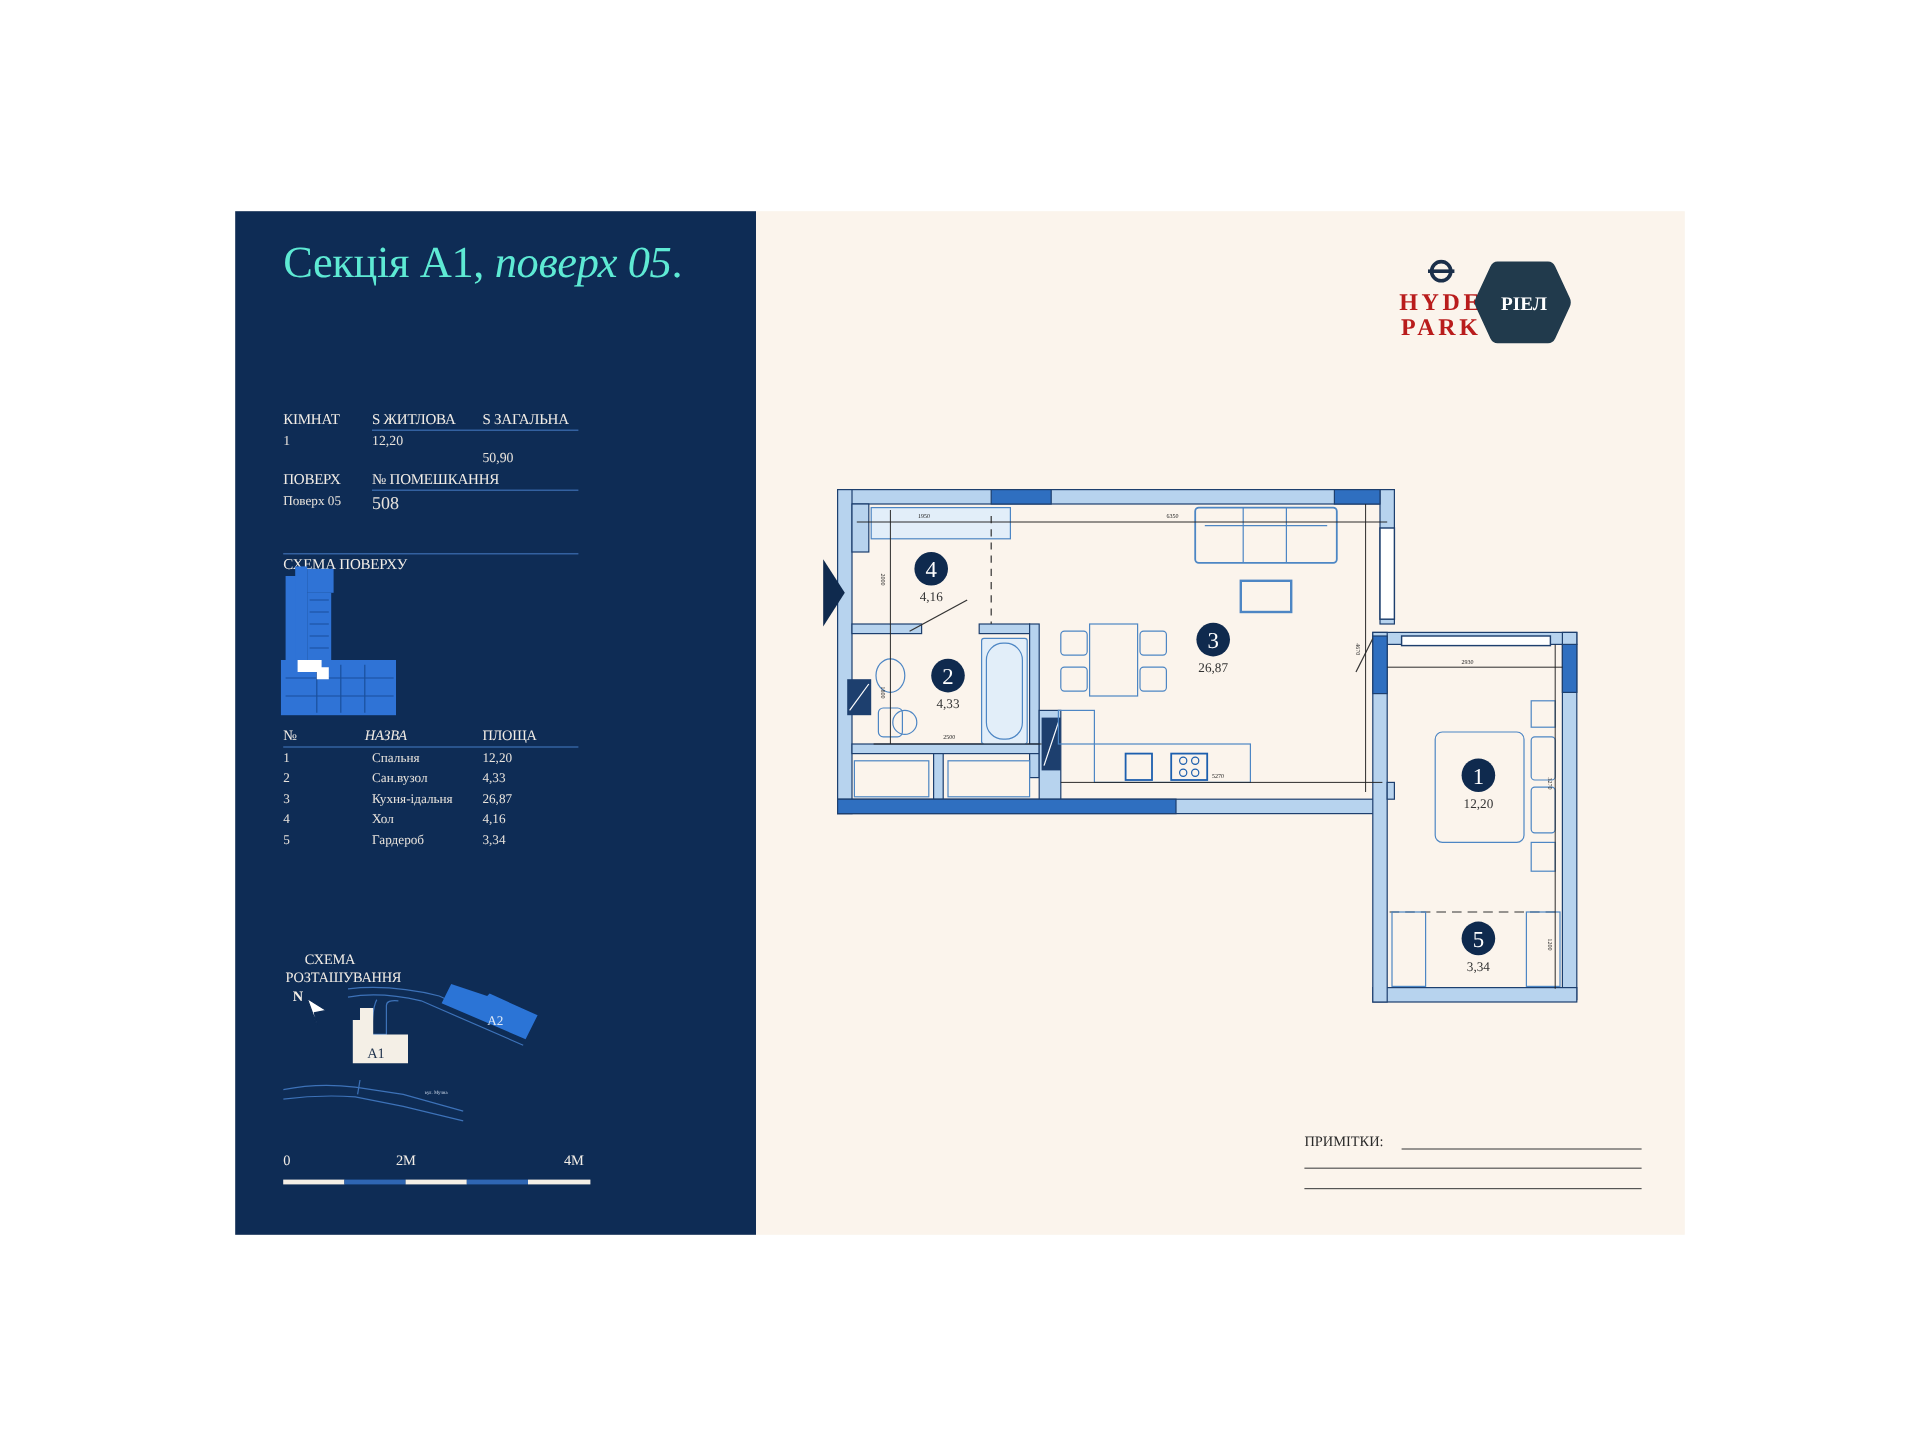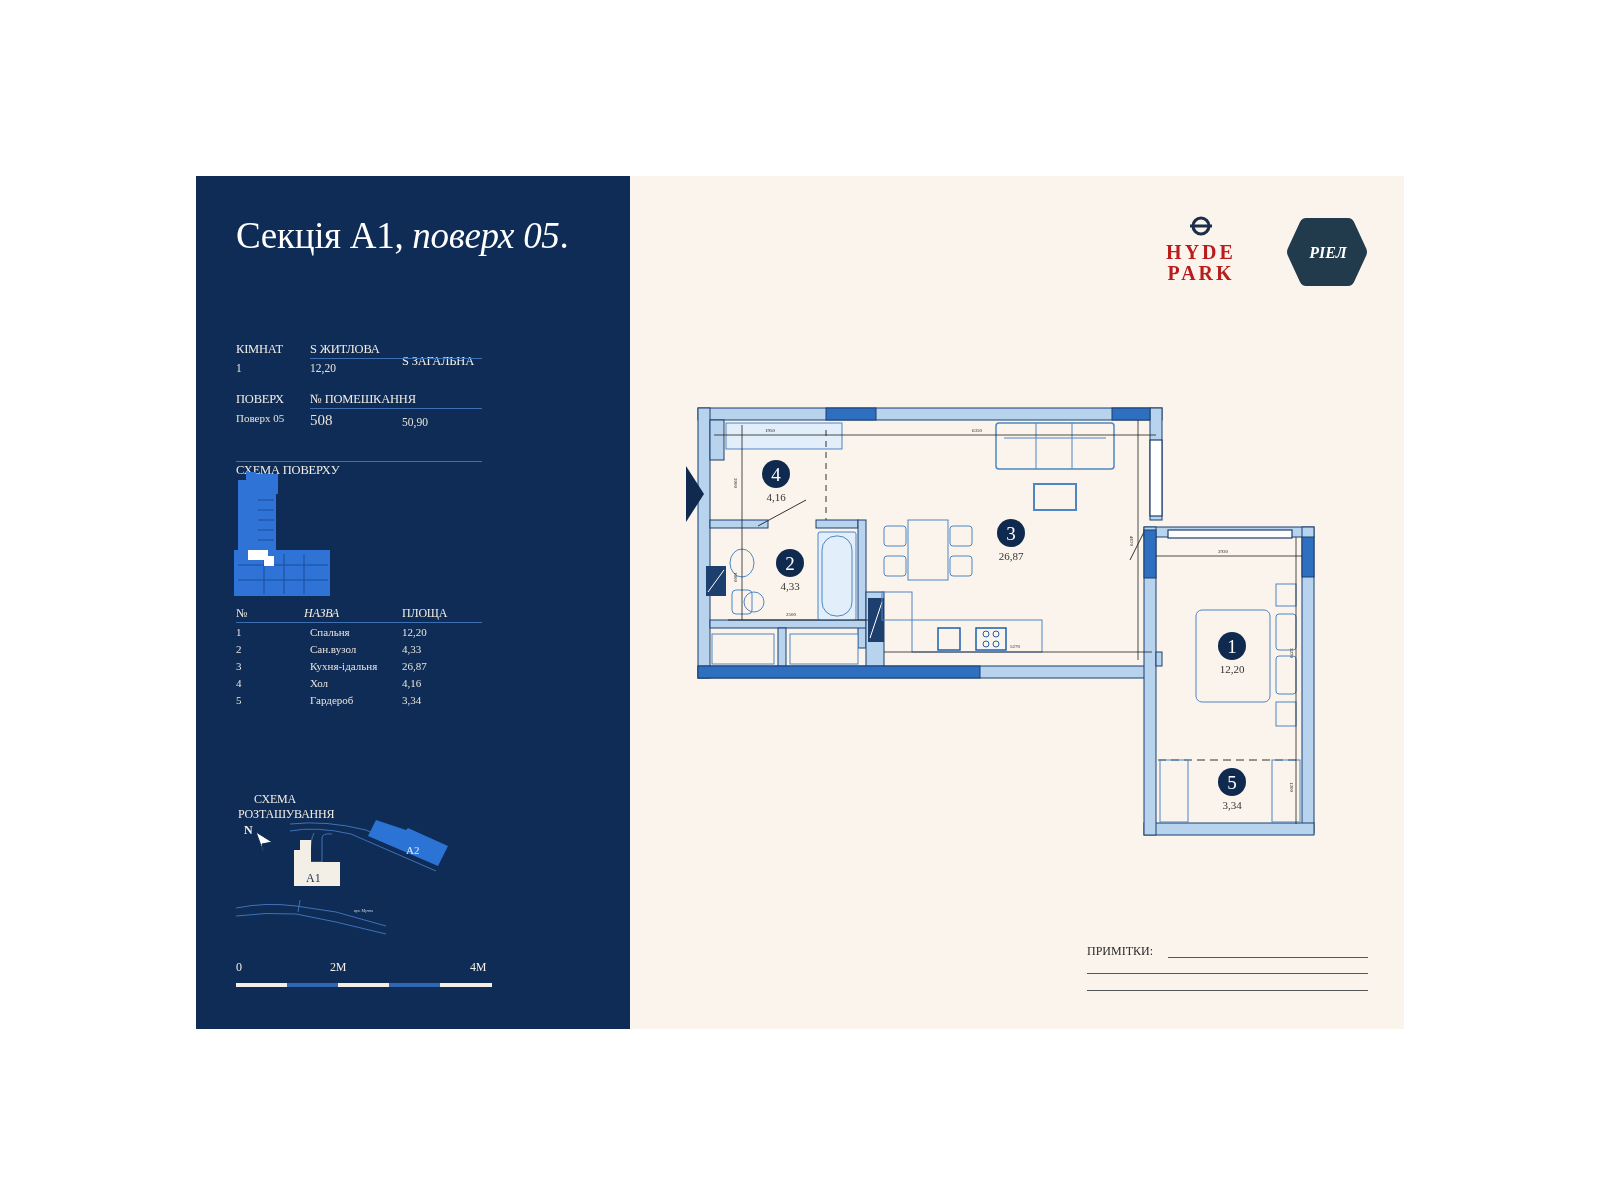--- a/index.html
+++ b/index.html
@@ -1,50 +1,50 @@
 <!DOCTYPE html>
 <html><head>
 <meta charset="utf-8">
 <style>
   html,body{margin:0;padding:0;}
   body{width:1600px;height:1200px;background:#ffffff;position:relative;overflow:hidden;font-family:"DejaVu Serif","Liberation Serif",serif;}
   .sheet{position:absolute;left:196px;top:176px;width:1208px;height:853px;background:#fbf4ec;}
   .panel{position:absolute;left:196px;top:176px;width:434px;height:853px;background:#0e2c55;color:#f2ede6;}
-  .title{position:absolute;left:40px;top:40px;font-family:"Liberation Serif","DejaVu Serif",serif;font-size:37px;line-height:40px;color:#ffffff;letter-spacing:-0.3px;}
+  .title{position:absolute;left:40px;top:24px;font-family:"Liberation Serif","DejaVu Serif",serif;font-size:37px;line-height:40px;color:#5eead4;letter-spacing:-0.3px;}
   .title i{font-style:italic;}
   .lbl{position:absolute;font-family:"Liberation Serif",serif;font-size:12.5px;color:#f2ede6;letter-spacing:-0.2px;white-space:nowrap;text-align:right;}
   .val{position:absolute;font-family:"Liberation Serif",serif;font-size:11.5px;color:#e8e3dc;white-space:nowrap;}
   .rule{position:absolute;height:1px;background:#3d6fb3;}
   .tbl-row{position:absolute;left:40px;width:250px;height:17px;}
   .tbl-row span{position:absolute;font-family:"Liberation Serif",serif;font-size:11px;color:#e8e3dc;white-space:nowrap;}
   .scale{position:absolute;left:40px;top:807px;width:256px;height:4px;}
   .scale div{position:absolute;top:0;height:4px;}
   .logo-hp{position:absolute;left:1156px;top:216px;width:90px;text-align:center;color:#b91c1c;font-family:Liberation Serif, serif;font-weight:bold;font-size:20px;line-height:21px;letter-spacing:3px;}
-  .logo-riel{position:absolute;left:1286px;top:216px;width:82px;height:72px;font-style:italic;}
+  .logo-riel{position:absolute;left:1228px;top:216px;width:82px;height:72px;}
   .notes{position:absolute;left:1087px;top:944px;font-family:"Liberation Serif",serif;font-size:12px;color:#2a2a2a;}
   .nline{position:absolute;height:1px;background:#555;}
   svg text{font-family:"Liberation Serif",serif;}
 </style>
 </head>
 <body>
 
 <div class="sheet"></div>
 
 <div class="panel">
   <div class="title">
     <div><span>Секція А1, </span><i>поверх 05</i><span>.</span></div>
   </div>
 
   <span class="lbl" style="left:40px;top:166px;">КІМНАТ</span>
   <span class="lbl" style="left:114px;top:166px;">S ЖИТЛОВА</span>
-  <span class="lbl" style="left:206px;top:178px;">S ЗАГАЛЬНА</span>
+  <span class="lbl" style="left:206px;top:166px;">S ЗАГАЛЬНА</span>
   <div class="rule" style="left:114px;top:182px;width:172px;"></div>
   <span class="val" style="left:40px;top:186px;">1</span>
   <span class="val" style="left:114px;top:186px;">12,20</span>
-  <span class="val" style="left:206px;top:200px;margin-top:40px;">50,90</span>
+  <span class="val" style="left:206px;top:200px;">50,90</span>
 
   <span class="lbl" style="left:40px;top:216px;">ПОВЕРХ</span>
   <span class="lbl" style="left:114px;top:216px;">№ ПОМЕШКАННЯ</span>
   <div class="rule" style="left:114px;top:232px;width:172px;"></div>
   <span class="val" style="left:40px;top:236px;font-size:11px;">Поверх 05</span>
   <span class="val" style="left:114px;top:236px;font-size:15px;">508</span>
 
   <span class="lbl" style="left:40px;top:268px;margin-top:19px;">СХЕМА ПОВЕРХУ</span>
   <div class="rule" style="left:40px;top:285px;width:246px;"></div>
 

